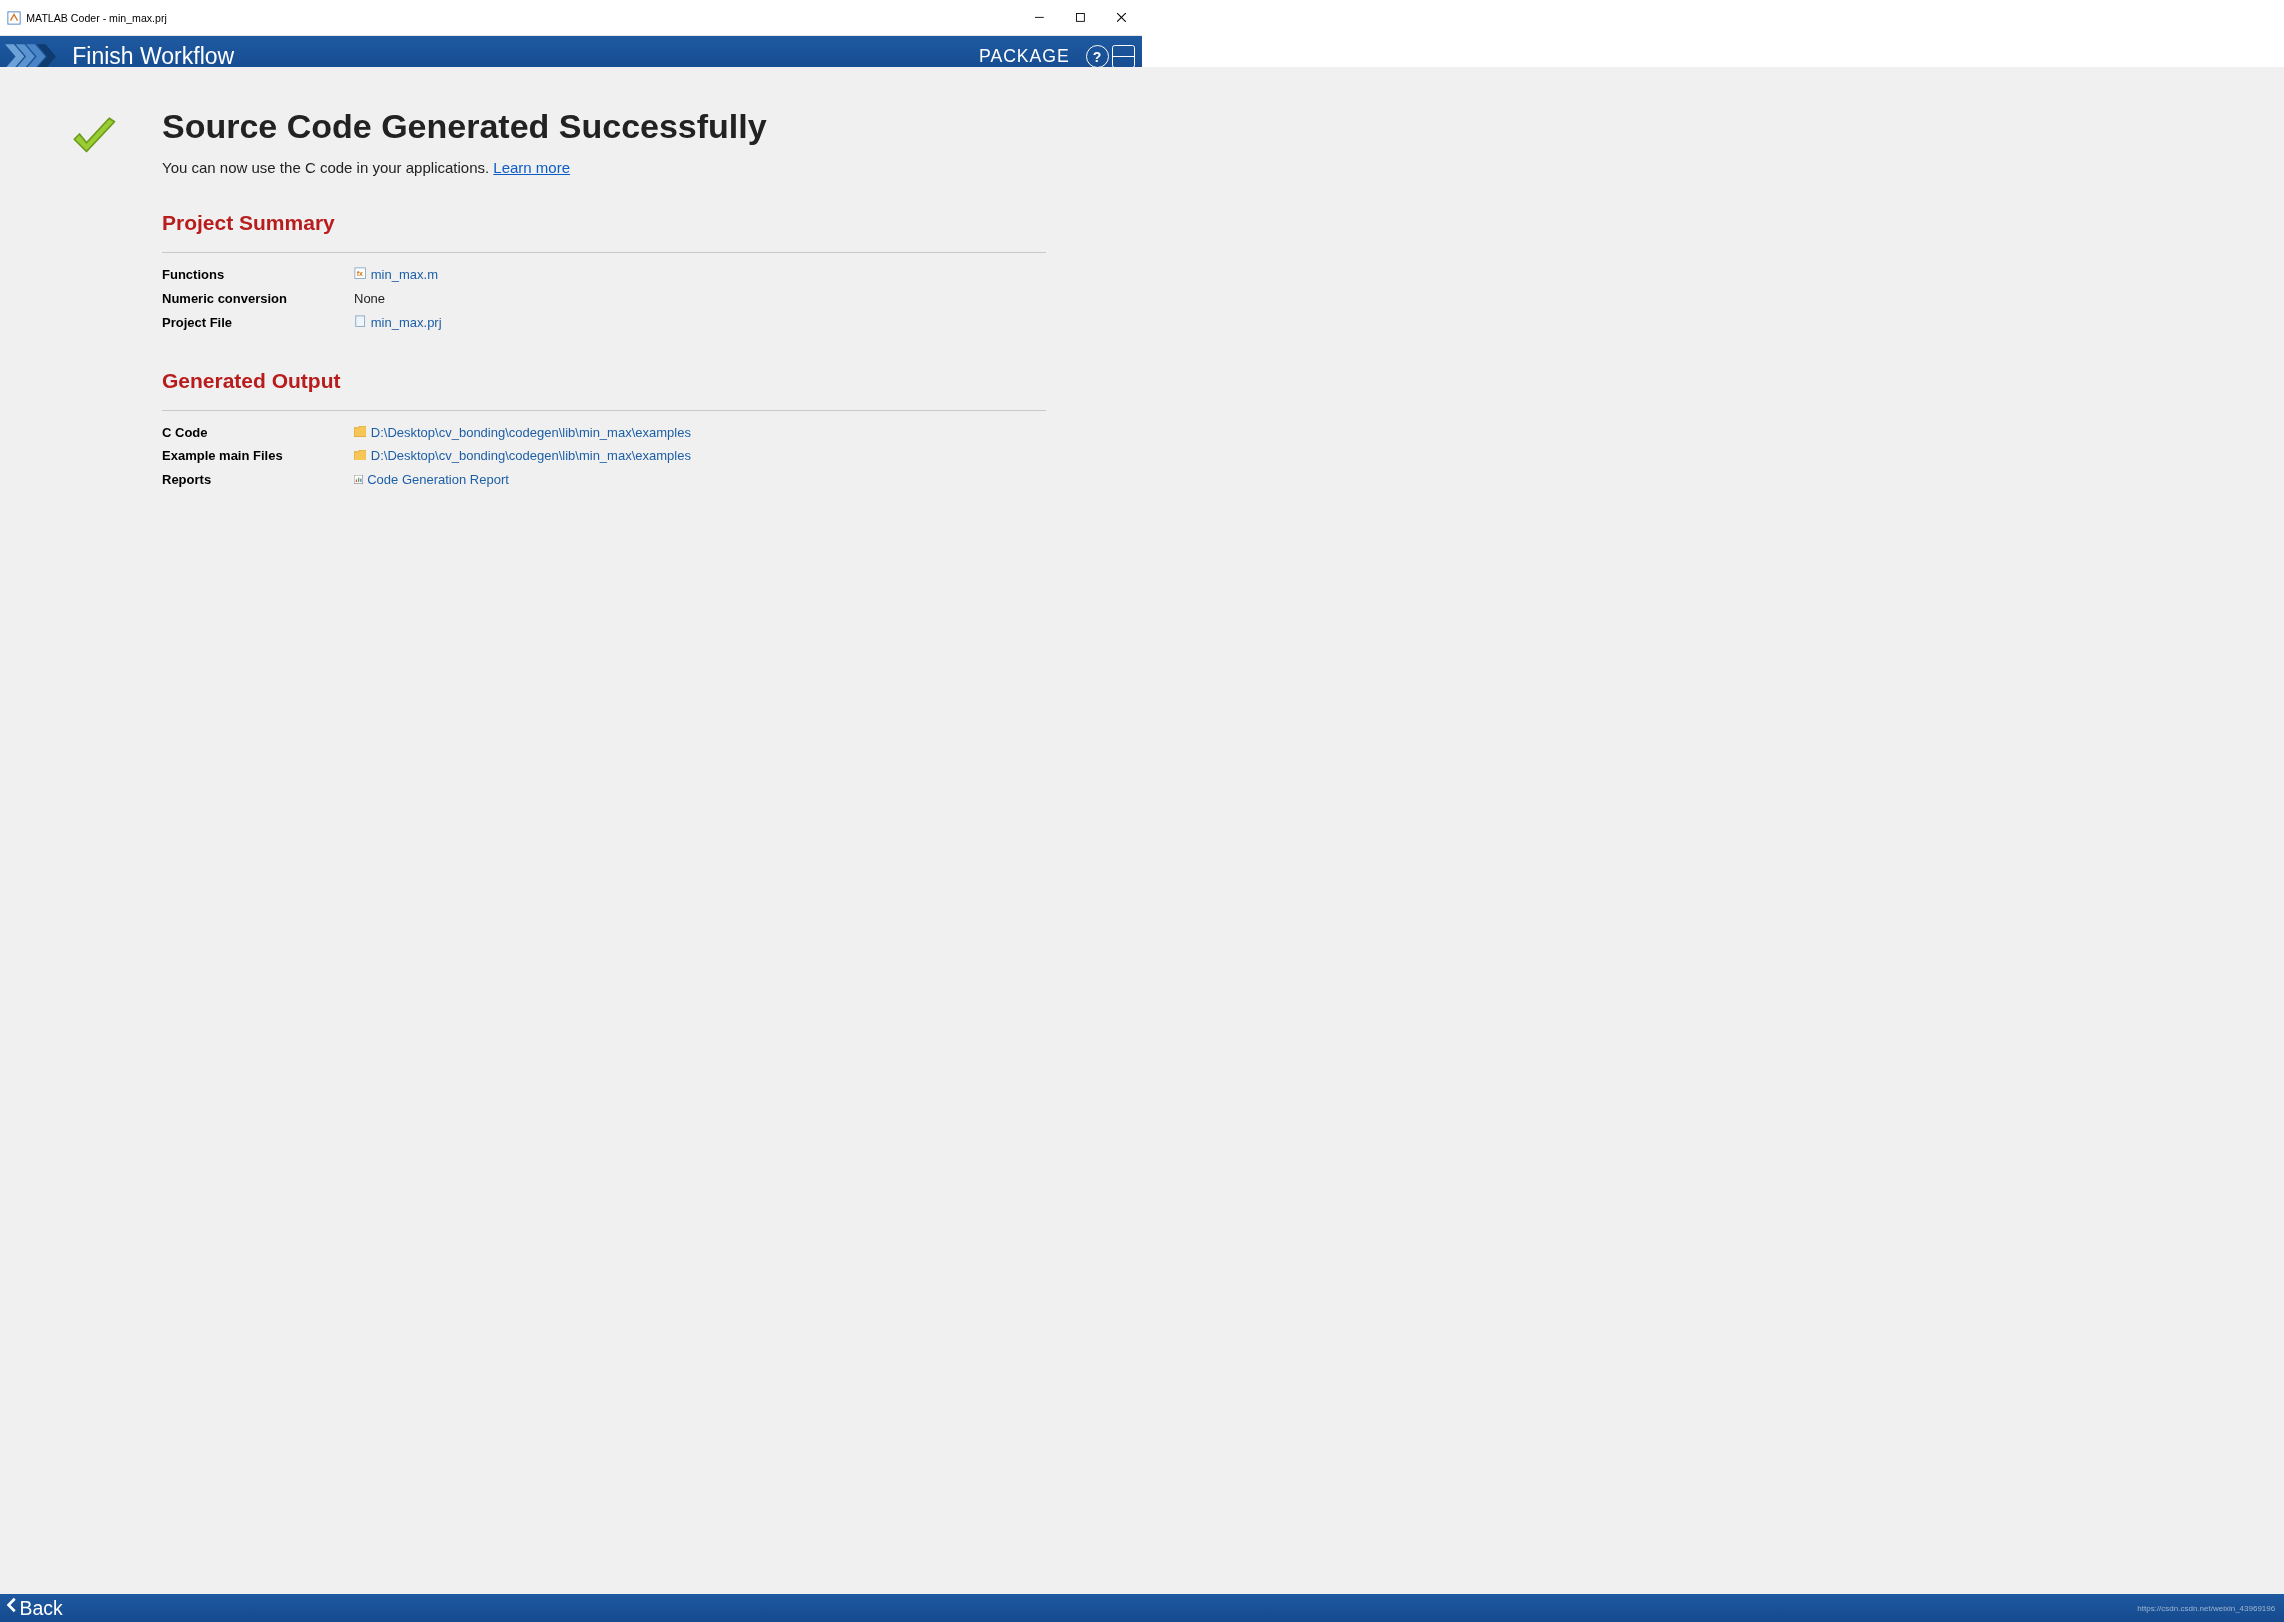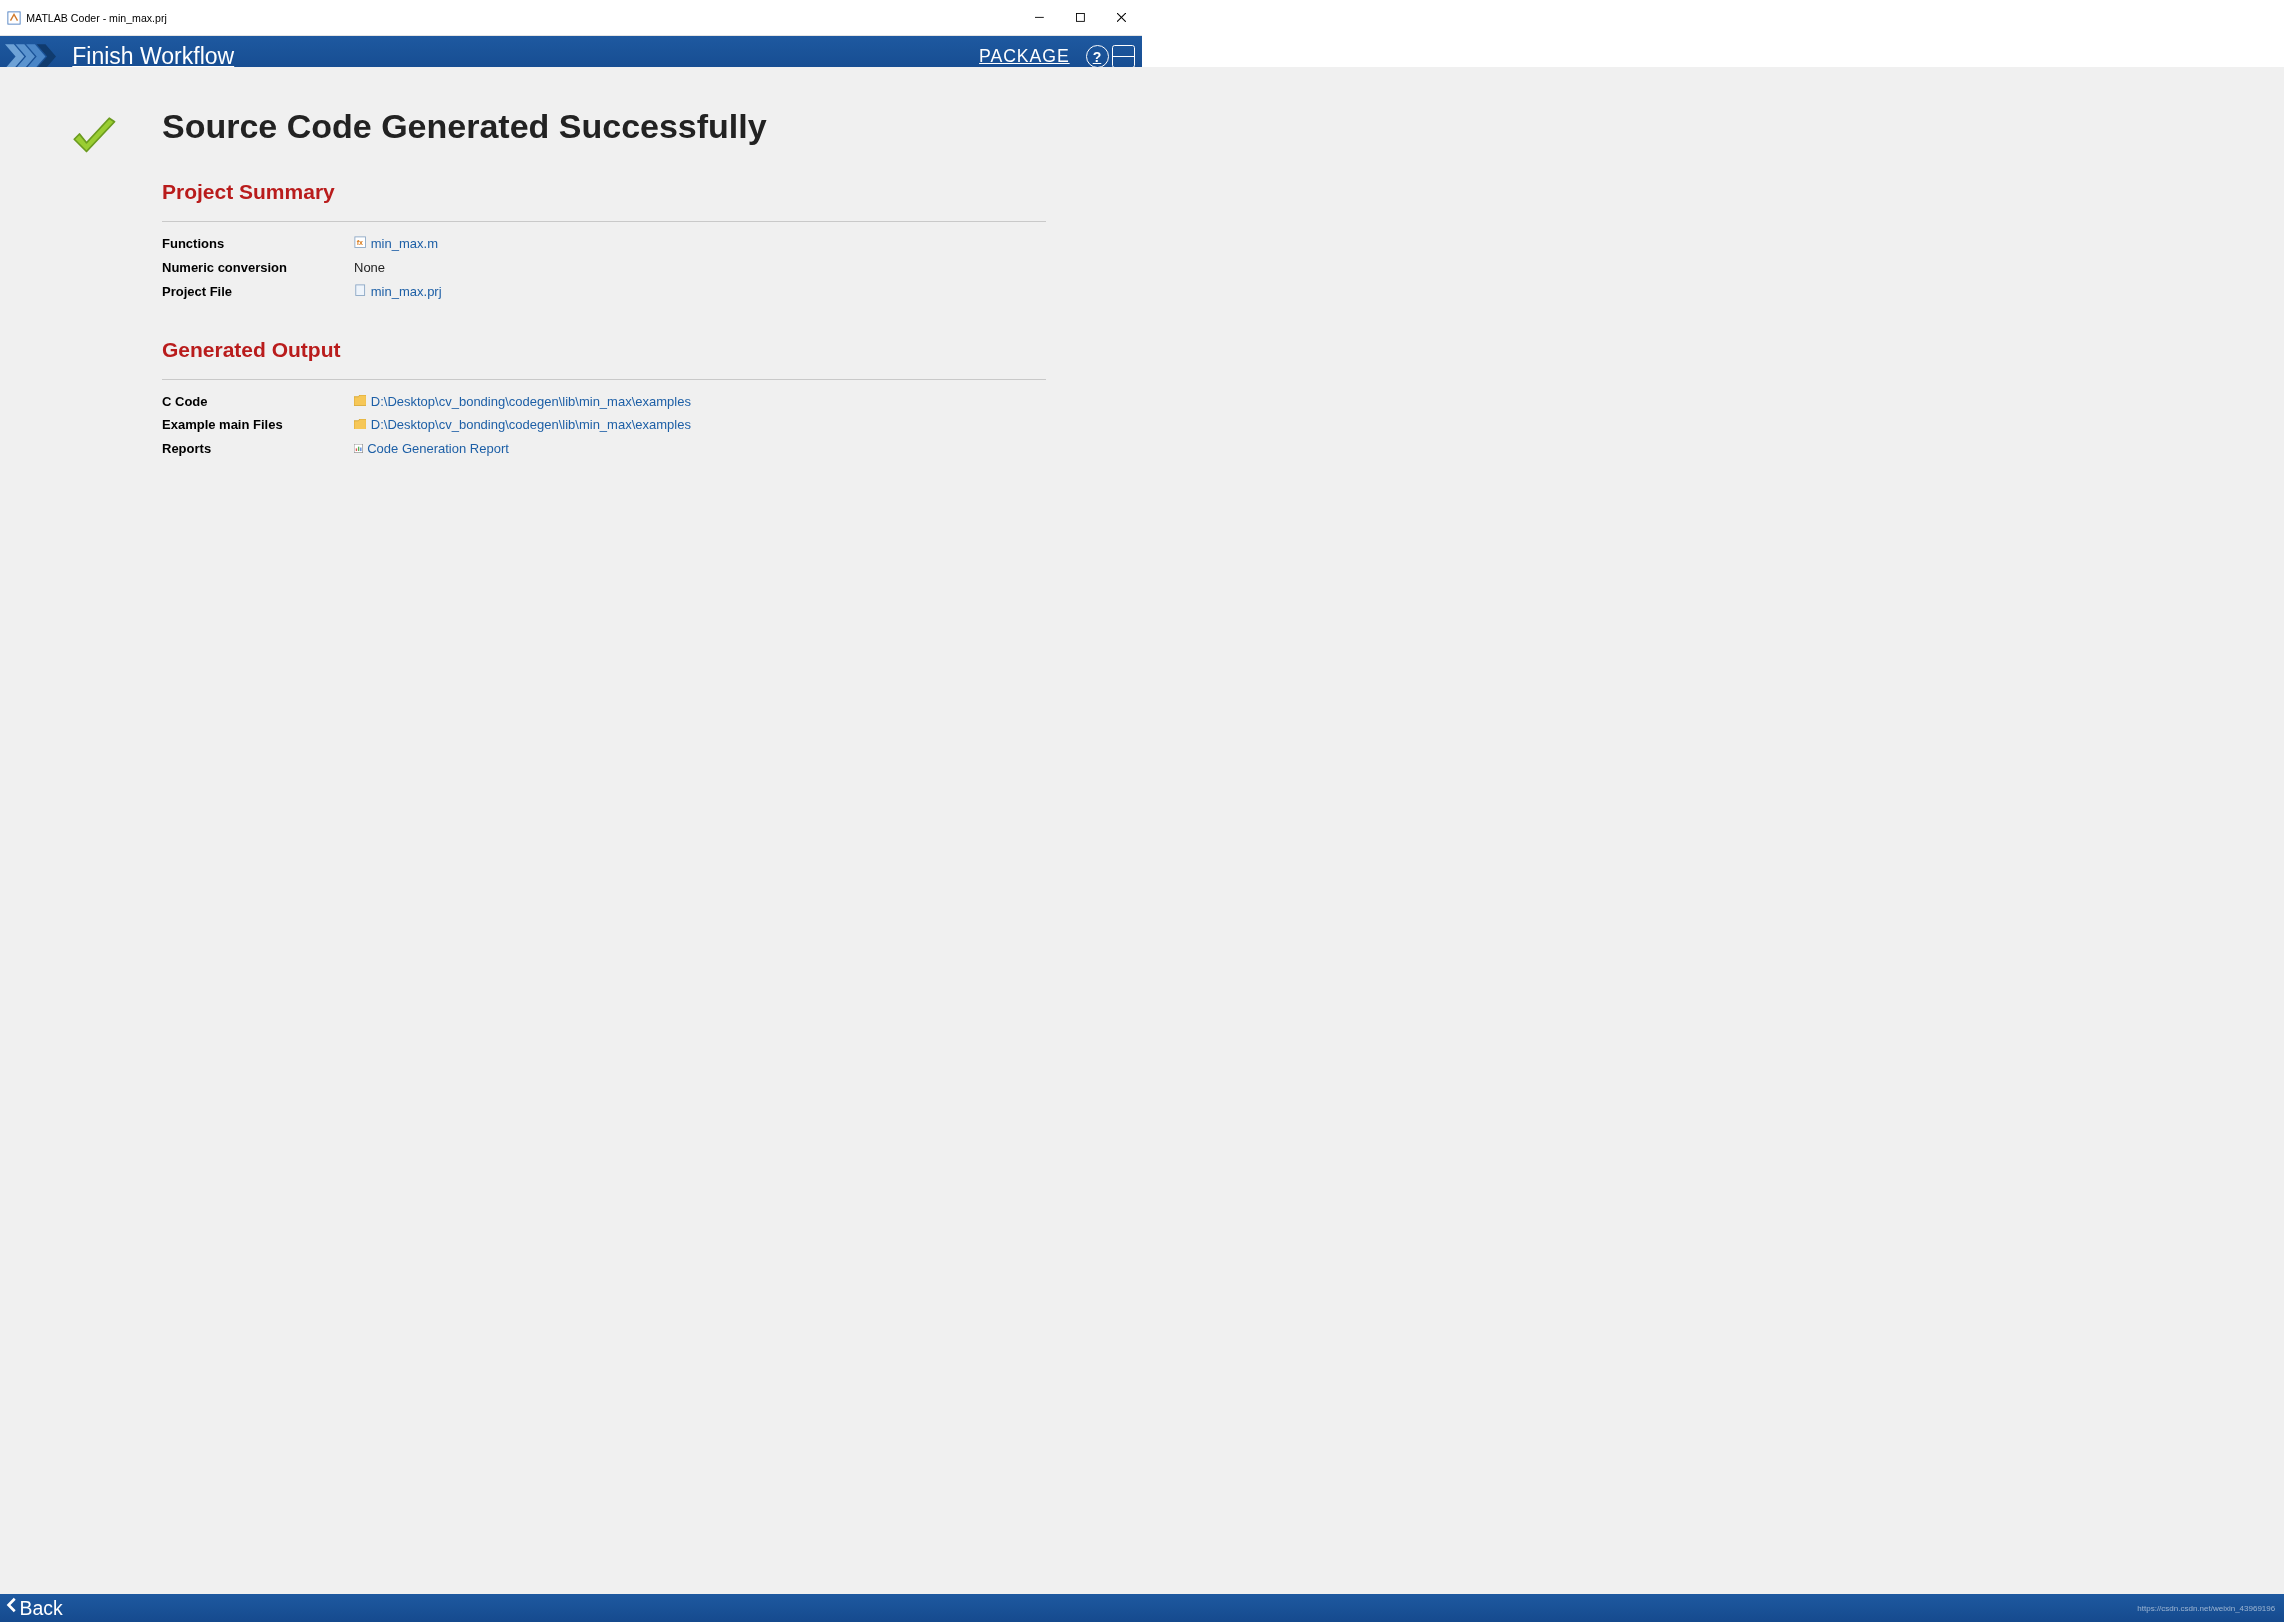--- a/index.html
+++ b/index.html
@@ -7,21 +7,21 @@
 
   
   .titlebar { height:36px; display:flex; align-items:center; background:#fff; border-bottom:0.9px solid #e5e5e5; font-size:10.6px; color:#000; }
   .titlebar .app-icon { width:14px; height:14px; margin:0 5.3px 0 7px; display:inline-flex; align-items:center; justify-content:center; }
   .titlebar .title-text { flex:0 0 auto; }
   .titlebar .spacer { flex:1 1 auto; }
   .win-btn { width:41px; height:26.5px; display:flex; align-items:center; justify-content:center; color:#000; }
   .win-btn svg { width:8.8px; height:8.8px; }
 
   
-  .ribbon { height:41px; background:linear-gradient(#1e59a0,#154a8e); color:#fff; display:flex; align-items:center; padding:0 7px 0 5.3px;text-decoration:underline; }
+  .ribbon { height:41px; background:linear-gradient(#1e59a0,#154a8e); color:#fff; display:flex; align-items:center; padding:0 7px 0 5.3px; }
   .ribbon .chevrons { display:flex; align-items:center; margin-right:16px; }
   .ribbon .wtitle { font-size:23px; font-weight:400; }
   .ribbon .rspacer { flex:1 1 auto; }
   .ribbon .package { font-size:17.7px; letter-spacing:0.9px; margin-right:12.4px; cursor:pointer; }
   .help-btn,.menu-btn { width:23px; height:23px; border:1.8px solid #fff; border-radius:2.7px; display:flex; align-items:center; justify-content:center; margin-left:3.5px; cursor:pointer; }
   .help-btn { border-radius:50%; font-size:14px; font-weight:600; }
   .menu-btn span { display:block; width:14px; height:1.8px; background:#fff; margin:1.8px 0; }
 
   
   .footer { position:absolute; left:0; right:0; bottom:0; height:28px; background:linear-gradient(#1e59a0,#154a8e); color:#fff; display:flex; align-items:center; padding:0 8.8px 0 5.3px; }
@@ -111,20 +111,23 @@
 <div class="content">
   <div class="inner">
     <div class="row1">
       <div class="check">
         <svg viewBox="0 0 56 56">
           <path d="M6 30 L20 44 L52 10 L46 6 L20 34 L12 24 Z" fill="#9acd32" stroke="#6b9b1f" stroke-width="2" stroke-linejoin="round"></path>
         </svg>
       </div>
       <div class="maincol">
         <div class="h1">Source Code Generated Successfully</div>
+        <div class="sub">
+          <span>You can now use the C code in your applications. </span><a href="#">Learn more</a>
+        </div>
 
         <div class="section-h">Project Summary</div>
         <div class="tbl">
           <div class="tr">
             <div class="lbl">Functions</div>
             <div class="val">
               <span class="file-icon"><svg viewBox="0 0 14 14" style="font-size:14.5px">
                     <rect x="1" y="1" width="12" height="12" fill="#fff" stroke="#8aa6c4"></rect>
                     <text x="3" y="10" font-size="8" fill="#d97a1a" font-weight="bold">fx</text>
                   </svg></span>

